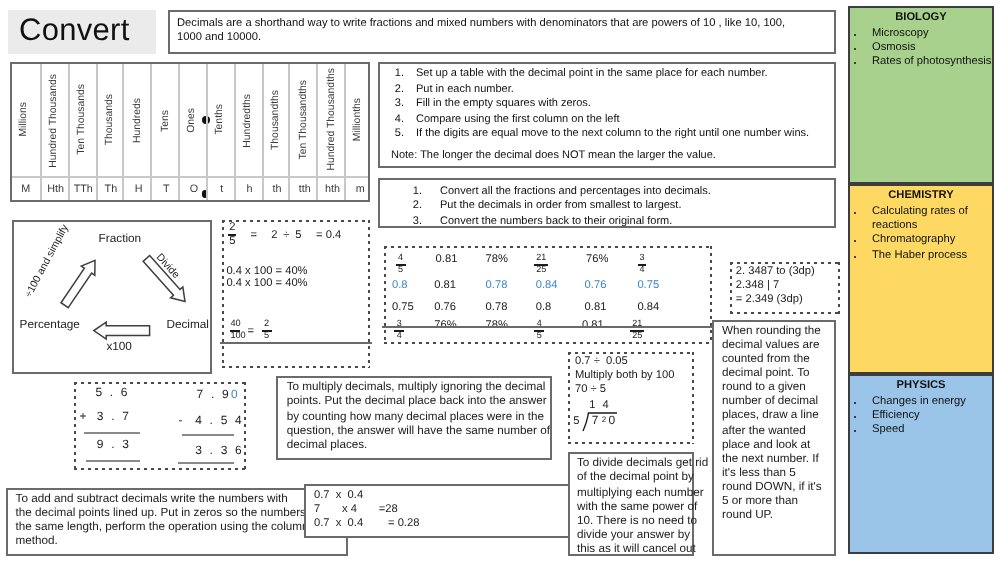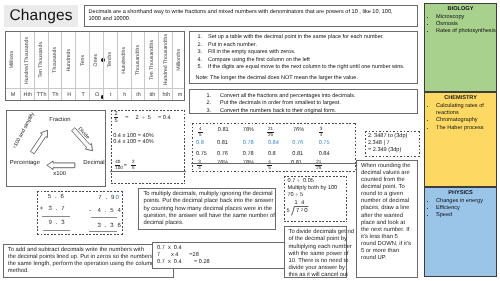--- a/index.html
+++ b/index.html
@@ -145,21 +145,21 @@
   #round-box{left:364.5px;top:131px;width:55.2px;height:25.8px;padding:2px 3.4px;}
 
   
   #roundtxt-box{left:356px;top:159.5px;width:61.5px;height:118px;padding:2.4px 4px;}
   #roundtxt-box .bodytxt{width:70px;}
 </style>
 </head>
 <body>
 
 <div class="abs" id="title-banner">
-  <span id="page-title">Changes</span>
+  <span id="page-title">Convert</span>
 </div>
 
 <div class="abs bx" id="intro-box">
   <div id="intro-text">Decimals are a shorthand way to write fractions and mixed numbers with denominators that are powers of 10 , like 10, 100, 1000 and 10000.</div>
 </div>
 
 <div class="abs bx" id="pv-table">
   <div id="pv-midline"></div>
   <div id="pv-dot"></div>
   <div id="pv-dot2"></div>

